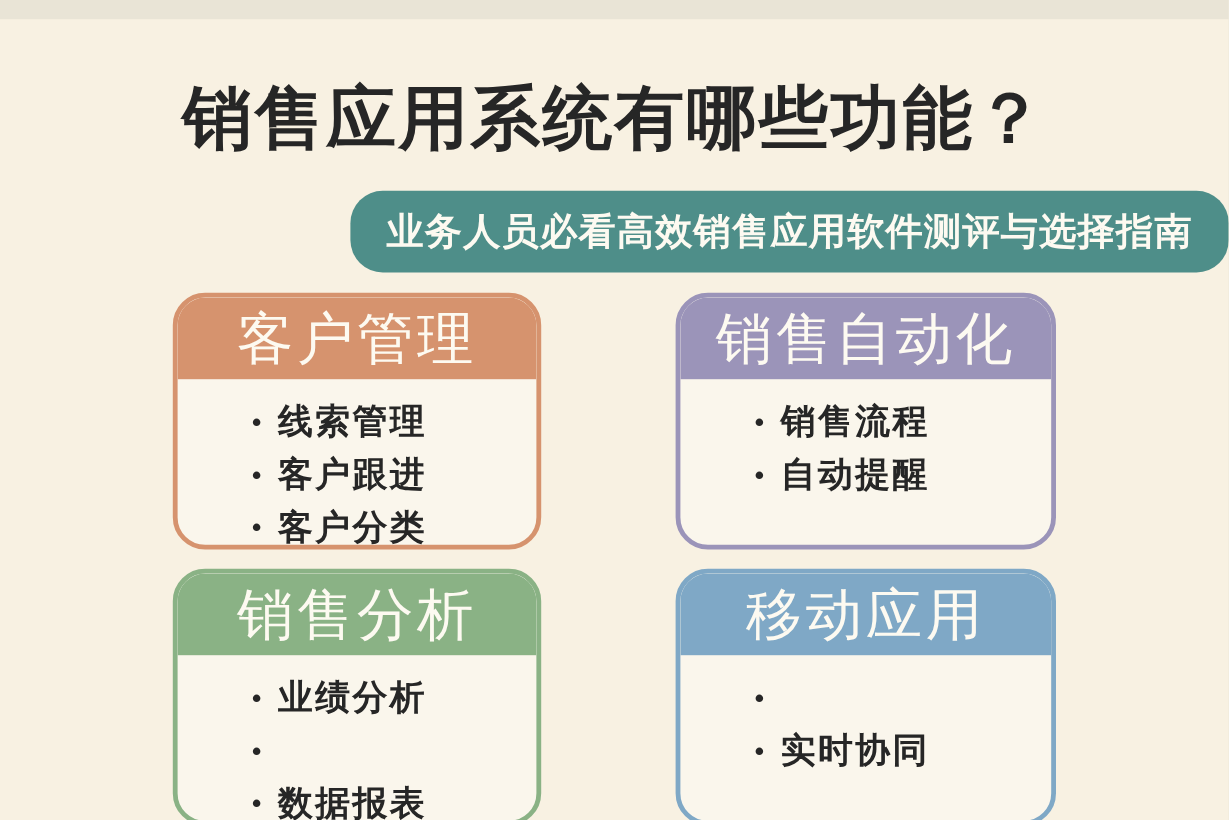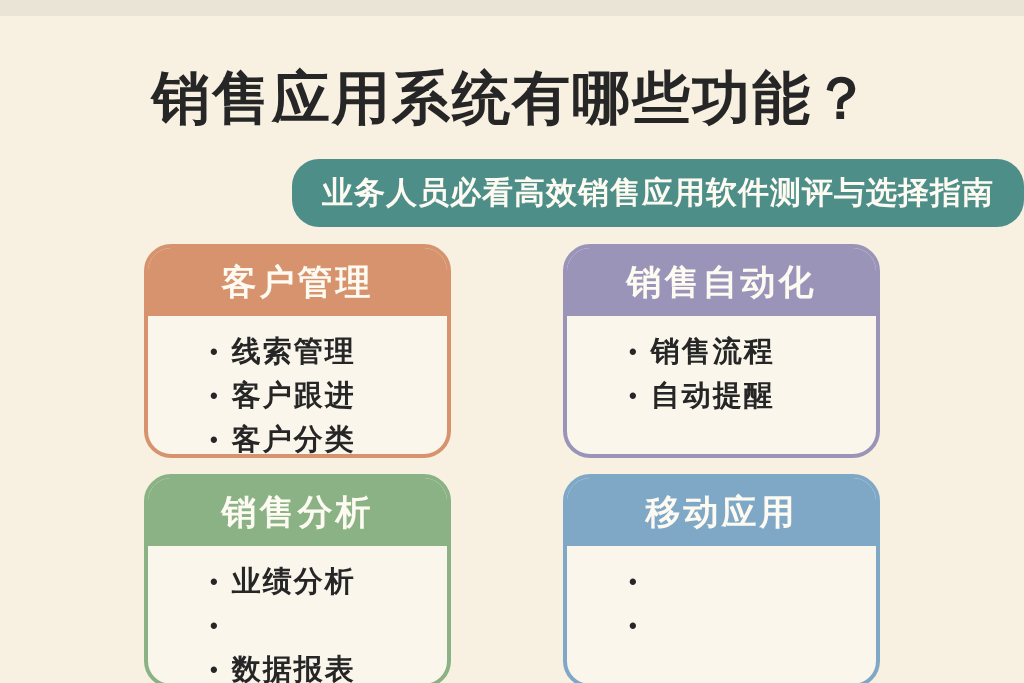--- a/index.html
+++ b/index.html
@@ -66,22 +66,22 @@
     flex-direction: column;
   }
   .card-header {
     height: 68px;
     flex: 0 0 68px;
     background: var(--card-color, #999);
     display: flex;
     align-items: center;
     justify-content: center;
     color: #fdfaf1;
-    font-size: 35px;
-    font-weight: 700;
+    font-size: 47px;
+    font-weight: 400;
     letter-spacing: 3px;
   }
   .card-body {
     padding: 14px 0 0 62px;
   }
   .bullet-item {
     display: flex;
     align-items: center;
     height: 44px;
     font-size: 29px;
@@ -158,18 +158,19 @@
     </div>
 
     <div class="card" style="--card-color: #7fa8c6;">
       <div class="card-header">移动应用</div>
       <div class="card-body">
         <div class="bullet-item">
           <span class="bullet-dot">•</span>
         </div>
         <div class="bullet-item">
           <span class="bullet-dot">•</span>
+          <span>实时协同</span>
         </div>
       </div>
     </div>
 
   </div>
 </div>
 
 </body></html>

